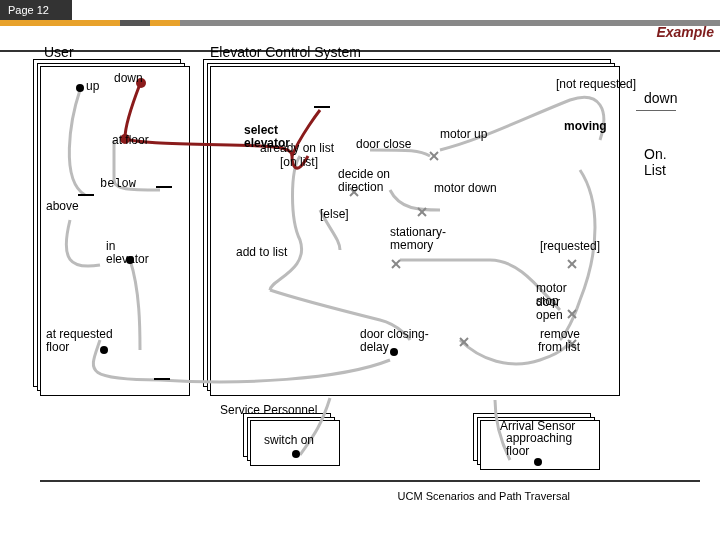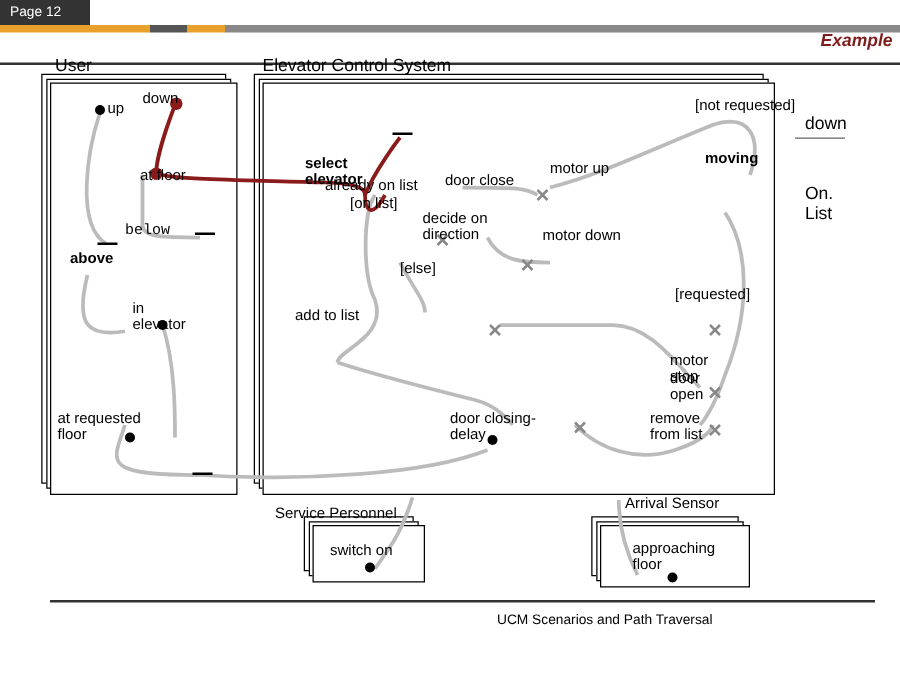--- a/index.html
+++ b/index.html
@@ -211,44 +211,45 @@
 
   <div class="bar-h" style="left:38px; top:134px;"></div>
   <div class="bar-h" style="left:274px; top:46px;"></div>
   <div class="bar-h" style="left:116px; top:126px;"></div>
   <div class="bar-h" style="left:114px; top:318px;"></div>
 
   <div class="txt" style="left:74px; top:12px;">down</div>
   <div class="txt" style="left:10px; top:20px;padding-left:36px;">up</div>
   <div class="txt" style="left:72px; top:74px;text-align:right;">at floor</div>
   <div class="txt" style="left:60px; top:118px;font-family:Liberation Mono, monospace;">below</div>
-  <div class="txt" style="left:16px; top:140px;font-weight:bold;">above</div>
+  <div class="txt" style="left:6px; top:140px;">above</div>
   <div class="txt" style="left:66px; top:180px; white-space:normal; width:50px;">in elevator</div>
   <div class="txt" style="left:6px; top:268px; white-space:normal; width:80px;">at requested floor</div>
 
   <div class="txt" style="left:220px; top:40px;margin-top:42px;">already on list</div>
   <div class="txt" style="left:204px; top:64px; white-space:normal; width:60px;font-weight:bold;">select elevator</div>
   <div class="txt" style="left:240px; top:96px;text-align:center;">[on list]</div>
   <div class="txt" style="left:316px; top:78px;">door close</div>
   <div class="txt" style="left:400px; top:68px;">motor up</div>
   <div class="txt" style="left:474px; top:18px;margin-left:42px;">[not requested]</div>
   <div class="txt" style="left:524px; top:60px;font-weight:bold;">moving</div>
   <div class="txt" style="left:298px; top:108px; white-space:normal; width:70px;">decide on direction</div>
   <div class="txt" style="left:394px; top:122px;">motor down</div>
   <div class="txt" style="left:280px; top:148px;">[else]</div>
   <div class="txt" style="left:196px; top:186px;">add to list</div>
-  <div class="txt" style="left:484px; top:169px;padding-left:16px;">[requested]</div>
+  <div class="txt" style="left:350px; top:166px; white-space:normal; width:66px;">stationary- memory</div>
+  <div class="txt" style="left:484px; top:180px;padding-left:16px;">[requested]</div>
   <div class="txt" style="left:496px; top:194px; white-space:normal; width:40px;margin-top:28px;">motor stop</div>
   <div class="txt" style="left:496px; top:236px; white-space:normal; width:40px;">door open</div>
-  <div class="txt" style="left:480px; top:268px; white-space:normal; width:60px;">remove from list</div>
+  <div class="txt" style="left:480px; top:268px; white-space:normal; width:60px;text-align:right;">remove from list</div>
   <div class="txt" style="left:320px; top:268px; white-space:normal; width:80px;">door closing-delay</div>
 
   <div class="txt" style="left:180px; top:344px;">Service Personnel</div>
   <div class="txt" style="left:224px; top:374px;">switch on</div>
-  <div class="txt" style="left:460px; top:336px;">Arrival Sensor</div>
+  <div class="txt" style="left:460px; top:360px;">Arrival Sensor</div>
   <div class="txt" style="left:466px; top:372px; white-space:normal; width:80px;">approaching floor</div>
 
   <div class="side-labels">
     <div>down</div>
     <div>On. List</div>
   </div>
   <div style="position:absolute; left:596px; top:50px; width:40px; border-top:1px solid #666;"></div>
 
 </div>
 

